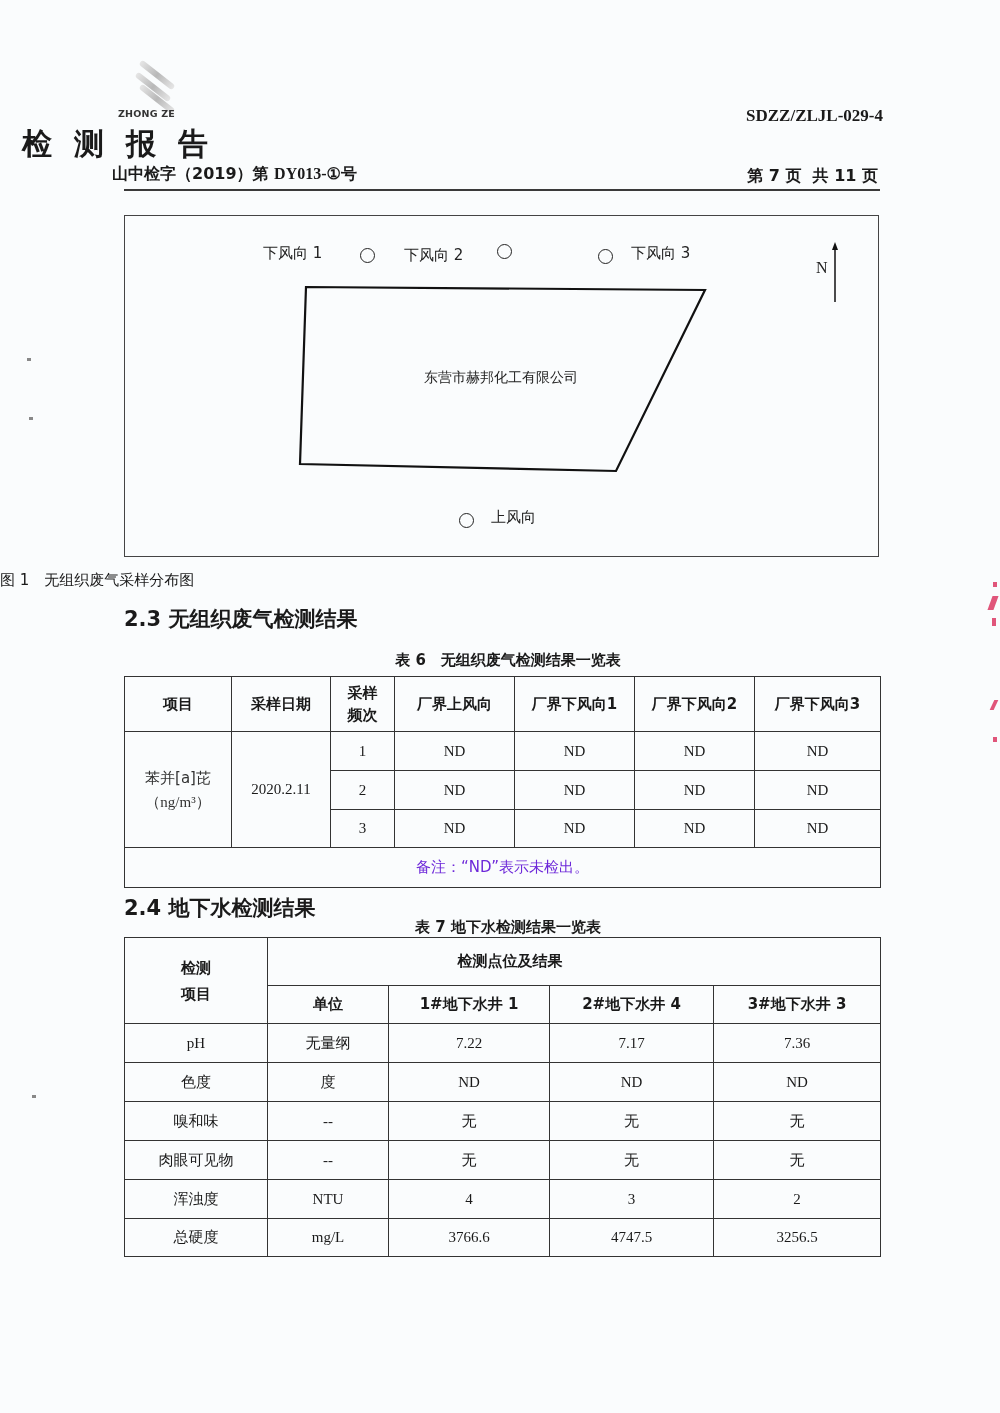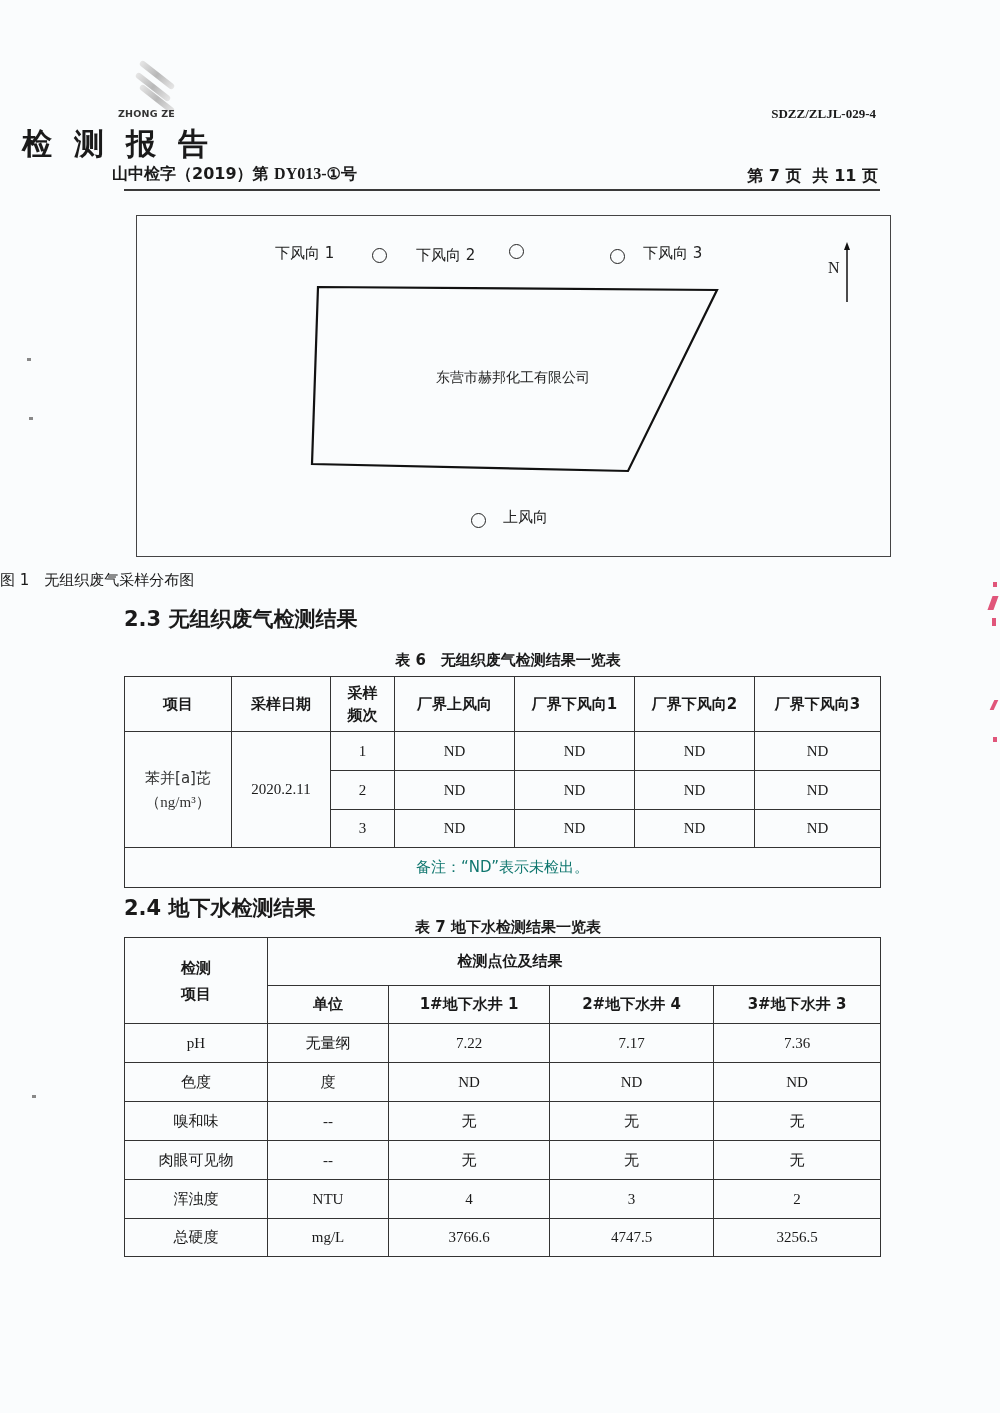--- a/index.html
+++ b/index.html
@@ -8,29 +8,29 @@
     font-family: "DejaVu Serif", "Liberation Serif", serif; color: #1a1a1a;
   }
   .abs { position: absolute; }
   
   .logo { left: 122px; top: 62px; width: 70px; height: 60px; }
   .logo .bar { position: absolute; width: 42px; height: 6px; background: linear-gradient(90deg,#e6e6e6,#b8b8b8,#e6e6e6); transform: rotate(38deg); border-radius: 3px; }
   .logo .b1 { left: 14px; top: 10px; }
   .logo .b2 { left: 10px; top: 22px; }
   .logo .b3 { left: 14px; top: 34px; }
   .logo-text { left: 118px; top: 108px; font-family: "DejaVu Sans", sans-serif; font-weight: bold; font-size: 9.5px; letter-spacing: 0.2px; color: #333; }
-  .doc-code { right: 124px; top: 106px; font-family: "Liberation Serif", serif; font-weight: bold; font-size: 13px; }
+  .doc-code { right: 117px; top: 106px; font-family: "Liberation Serif", serif; font-weight: bold; font-size: 17px; }
   .title { left: 0; width: 1000px; top: 124px; text-align: left; font-family: "DejaVu Sans", sans-serif; font-weight: bold; font-size: 30px; letter-spacing: 22px; text-indent: 22px; }
   .report-no { left: 112px; top: 164px; font-size: 16px; font-weight: bold; font-family: "DejaVu Sans", sans-serif; }
   .report-no .mono { font-family: "Liberation Serif", serif; }
   .page-no { right: 122px; top: 166px; font-size: 16px; font-weight: bold; font-family: "DejaVu Sans", sans-serif; }
   .header-rule { left: 124px; top: 189px; width: 756px; height: 2px; background: #3a3a3a; }
 
   
-  .figure { left: 136px; top: 215px; width: 755px; height: 342px; border: 1.5px solid #444; box-sizing: border-box; }
+  .figure { left: 124px; top: 215px; width: 755px; height: 342px; border: 1.5px solid #444; box-sizing: border-box; }
   .fig-label { font-family: "DejaVu Sans", sans-serif; font-size: 15px; color: #222; position: absolute; white-space: nowrap; }
   .circle { position: absolute; width: 15px; height: 15px; border: 1.5px solid #222; border-radius: 50%; box-sizing: border-box; }
   .fig-caption { left: 0; width: 1000px; top: 571px; font-family: "DejaVu Sans", sans-serif; font-size: 15px; font-weight: normal; }
 
   .section { left: 124px; font-family: "DejaVu Sans", sans-serif; font-weight: bold; font-size: 21px; }
   .tbl-caption { left: 0; width: 1016px; text-align: center; font-family: "DejaVu Sans", sans-serif; font-weight: bold; font-size: 15px; }
 
   table { border-collapse: collapse; position: absolute; table-layout: fixed; }
   td, th { border: 1.4px solid #333; text-align: center; vertical-align: middle; padding: 0; font-size: 15px; font-family: "Liberation Serif", "DejaVu Serif", serif; }
   th { font-family: "DejaVu Sans", sans-serif; font-weight: bold; font-size: 15px; }
@@ -126,21 +126,21 @@
     <td>ND</td>
   </tr>
   <tr style="height:38px;">
     <td>3</td>
     <td>ND</td>
     <td>ND</td>
     <td>ND</td>
     <td>ND</td>
   </tr>
   <tr style="height:40px;">
-    <td colspan="7" class="cn" style="color:#0f766e;">备注：“ND”表示未检出。</td>
+    <td colspan="7" class="cn" style="color:#6d28d9;">备注：“ND”表示未检出。</td>
   </tr>
 </tbody>
   </table>
 
 <div class="abs section" style="top:886px;margin-top:8px;">2.4 地下水检测结果</div>
 <div class="abs tbl-caption" style="top:918px;">表 7  地下水检测结果一览表</div>
 
 <table class="t7">
   <colgroup>
     <col style="width:143px">

